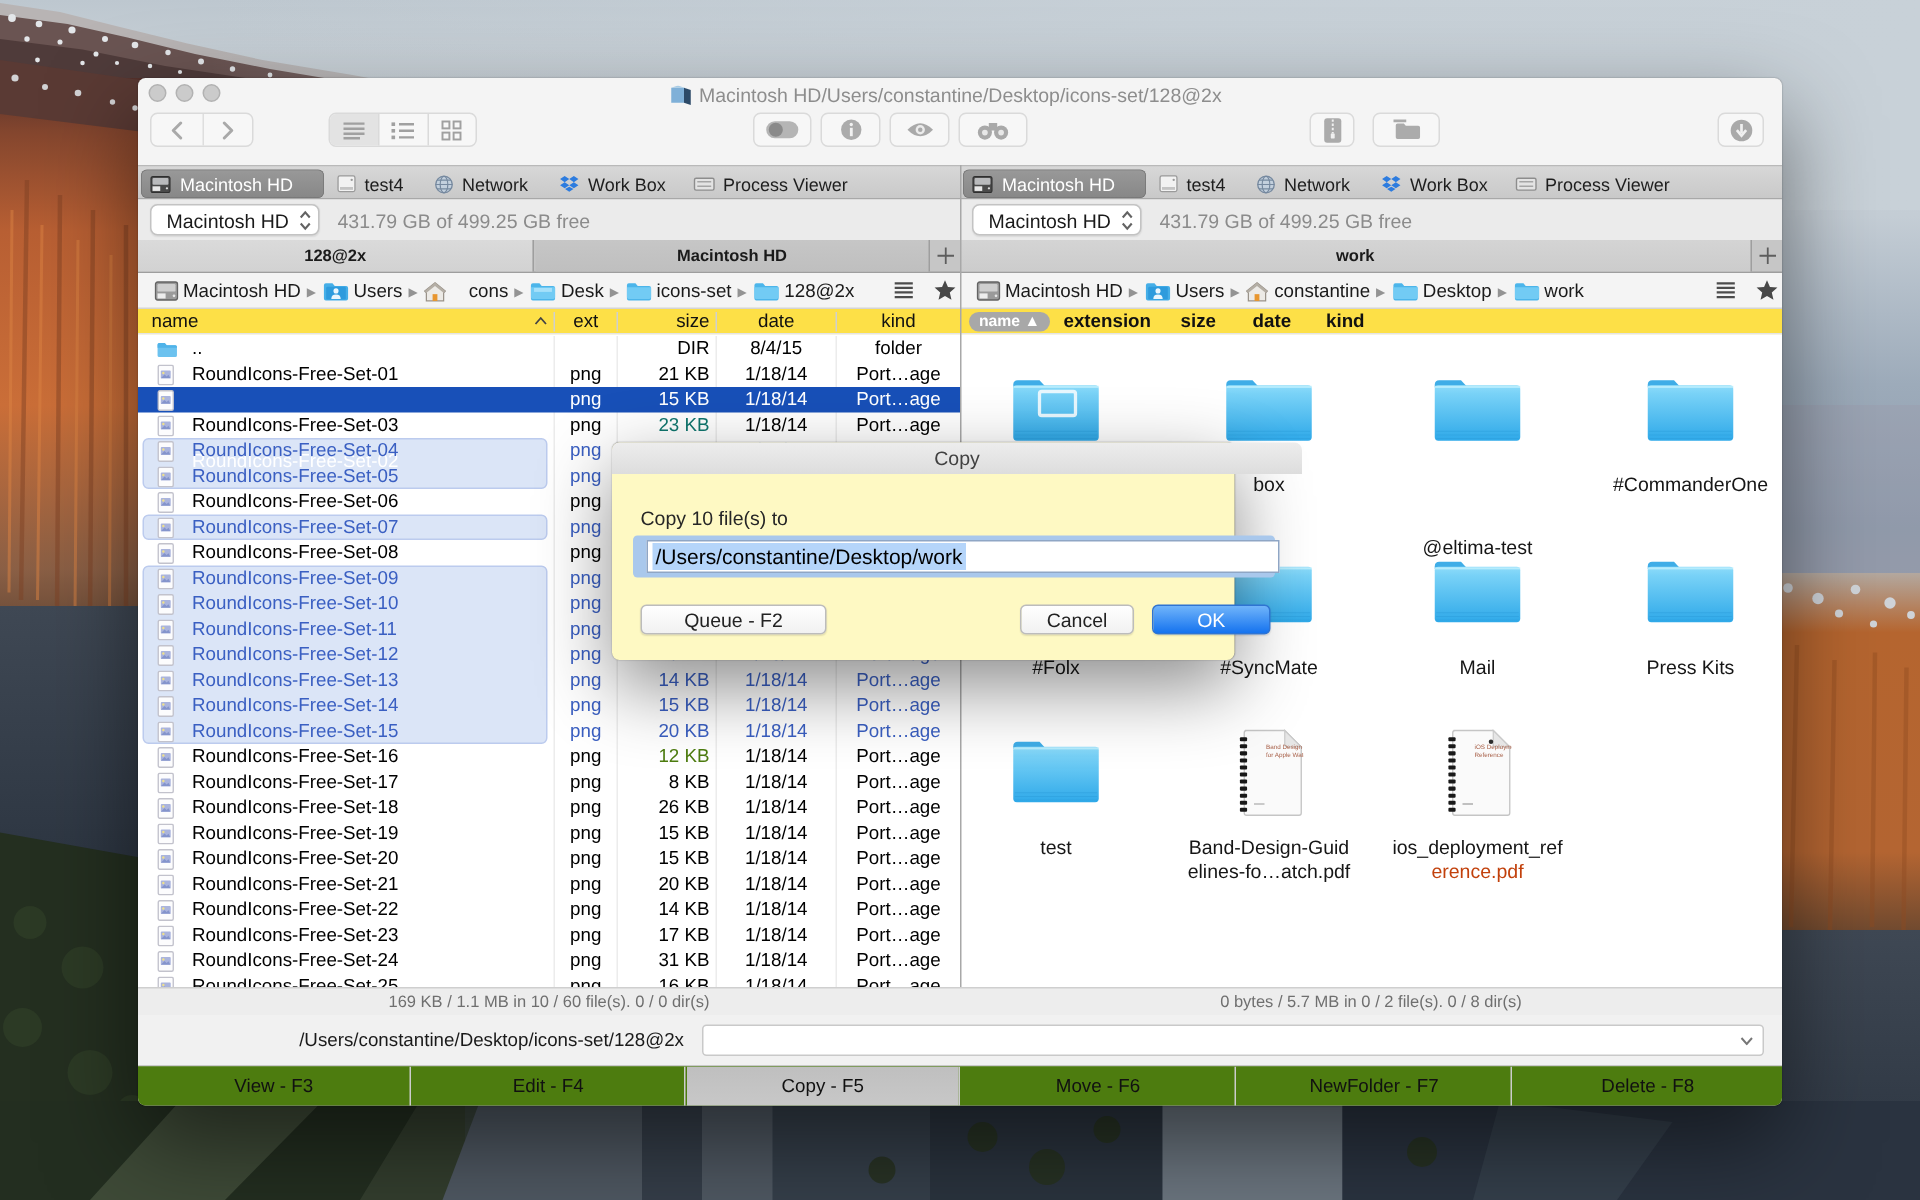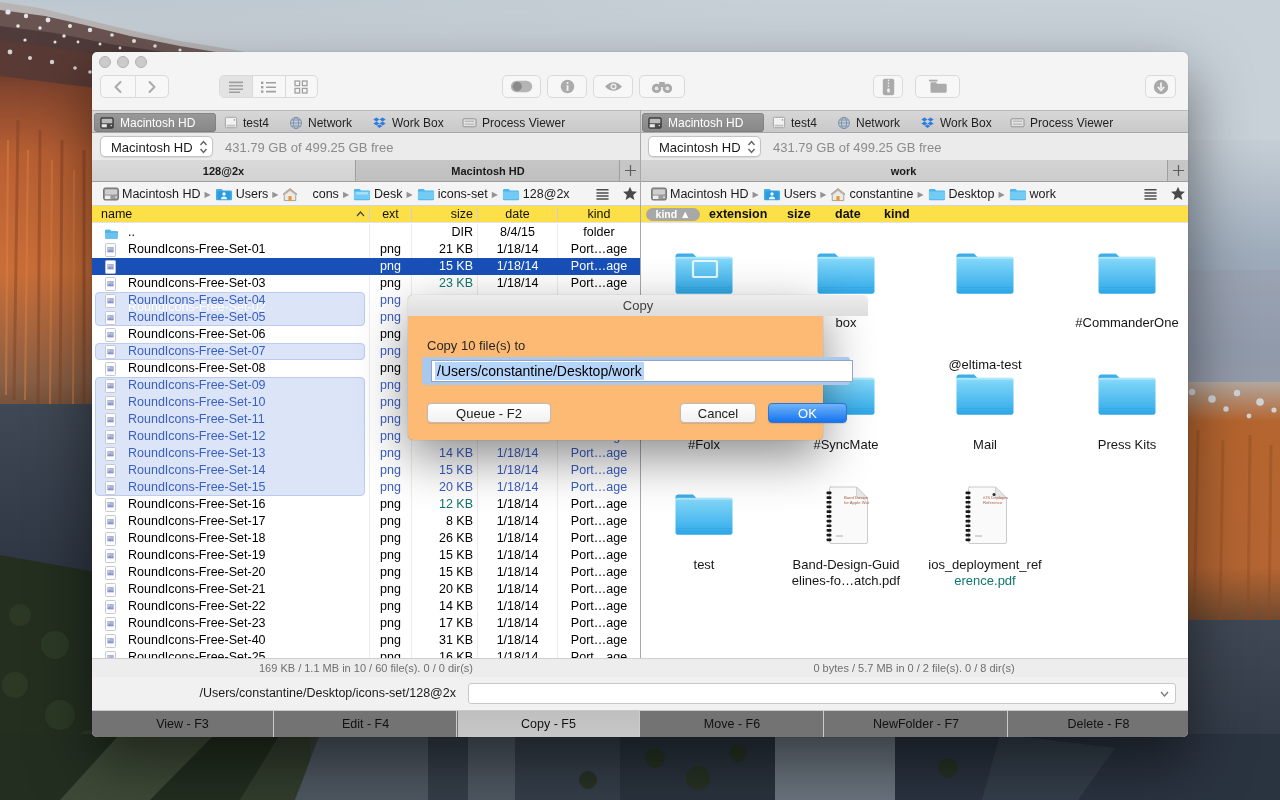--- a/index.html
+++ b/index.html
@@ -148,20 +148,30 @@
       <circle cx="738" cy="753" r="9"></circle>
       <circle cx="948" cy="768" r="10"></circle>
       <circle cx="588" cy="780" r="9"></circle>
     </g>
 </svg>
 
 <div id="win">
   <div class="tl" style="left:7px;"></div>
     <div class="tl" style="left:25px;"></div>
     <div class="tl" style="left:43px;"></div>
+  <div style="position:absolute;left:355px;top:3px;height:17px;display:flex;align-items:center;gap:5px;">
+      <span style="display:inline-flex;">
+        <svg width="14" height="13" viewBox="0 0 14 13">
+          <rect x="0.5" y="1.5" width="8.5" height="10" fill="#7fb0d8"></rect>
+          <path d="M9 1.5 L13.5 3 L13.5 13 L9 11.5 Z" fill="#2c4a68"></path>
+          <path d="M0.5 1.5 L5 0 L13.5 3 L9 1.5 Z" fill="#a8cbe4"></path>
+        </svg>
+      </span>
+      <span style="font-size:13px;color:#8d8d8d;white-space:nowrap;">Macintosh HD/Users/constantine/Desktop/icons-set/128@2x</span>
+    </div>
   <div class="tbtn" style="left:8px;width:69px;padding:0;">
       <span style="width:34px;display:flex;align-items:center;justify-content:center;">
         <svg width="12" height="14" viewBox="0 0 12 14">
           <path d="M8.5 2 L3.5 7 L8.5 12" fill="none" stroke="#a9a9a9" stroke-width="2" stroke-linecap="round" stroke-linejoin="round"></path>
         </svg>
       </span>
       <span style="width:1px;height:21px;background:#dedede;"></span>
       <span style="width:33px;display:flex;align-items:center;justify-content:center;">
         <svg width="12" height="14" viewBox="0 0 12 14">
           <path d="M3.5 2 L8.5 7 L3.5 12" fill="none" stroke="#a9a9a9" stroke-width="2" stroke-linecap="round" stroke-linejoin="round"></path>
@@ -600,21 +610,21 @@
 </div>
 <div style="position:absolute;left:0;top:273px;width:548px;height:17px;">
 <span style="position:absolute;left:12px;top:2px;"><svg width="13" height="14" viewBox="0 0 13 14">
               <rect x="1.5" y="0.5" width="10" height="13" rx="1" fill="#fcfcfd" stroke="#c2c2cc" stroke-width="0.9"></rect>
               <rect x="3.2" y="4" width="6.6" height="5.4" rx="0.6" fill="#aab4dd"></rect>
               <circle cx="4.9" cy="5.7" r="0.8" fill="#efe08c"></circle>
               <path d="M3.4 9 L5.7 6.6 L7.1 8 L8.3 6.9 L9.5 9 Z" fill="#8494cc"></path>
             </svg></span>
 <span style="position:absolute;left:36px;top:1px;font-size:12.5px;color:#000;white-space:nowrap;">RoundIcons-Free-Set-16</span>
 <span style="position:absolute;left:278px;width:41px;top:1px;text-align:center;font-size:12.5px;color:#000;">png</span>
-<span style="position:absolute;left:300px;width:81px;top:1px;text-align:right;font-size:12.5px;color:#0f766e;">12 KB</span>
+<span style="position:absolute;left:300px;width:81px;top:1px;text-align:right;font-size:12.5px;color:#4d7c0f;">12 KB</span>
 <span style="position:absolute;left:386px;width:79px;top:1px;text-align:center;font-size:12.5px;color:#000;">1/18/14</span>
 <span style="position:absolute;left:466px;width:82px;top:1px;text-align:center;font-size:12.5px;color:#000;">Port…age</span>
 </div>
 <div style="position:absolute;left:0;top:290px;width:548px;height:17px;">
 <span style="position:absolute;left:12px;top:2px;"><svg width="13" height="14" viewBox="0 0 13 14">
               <rect x="1.5" y="0.5" width="10" height="13" rx="1" fill="#fcfcfd" stroke="#c2c2cc" stroke-width="0.9"></rect>
               <rect x="3.2" y="4" width="6.6" height="5.4" rx="0.6" fill="#aab4dd"></rect>
               <circle cx="4.9" cy="5.7" r="0.8" fill="#efe08c"></circle>
               <path d="M3.4 9 L5.7 6.6 L7.1 8 L8.3 6.9 L9.5 9 Z" fill="#8494cc"></path>
             </svg></span>
@@ -702,21 +712,21 @@
 <span style="position:absolute;left:386px;width:79px;top:1px;text-align:center;font-size:12.5px;color:#000;">1/18/14</span>
 <span style="position:absolute;left:466px;width:82px;top:1px;text-align:center;font-size:12.5px;color:#000;">Port…age</span>
 </div>
 <div style="position:absolute;left:0;top:409px;width:548px;height:17px;">
 <span style="position:absolute;left:12px;top:2px;"><svg width="13" height="14" viewBox="0 0 13 14">
               <rect x="1.5" y="0.5" width="10" height="13" rx="1" fill="#fcfcfd" stroke="#c2c2cc" stroke-width="0.9"></rect>
               <rect x="3.2" y="4" width="6.6" height="5.4" rx="0.6" fill="#aab4dd"></rect>
               <circle cx="4.9" cy="5.7" r="0.8" fill="#efe08c"></circle>
               <path d="M3.4 9 L5.7 6.6 L7.1 8 L8.3 6.9 L9.5 9 Z" fill="#8494cc"></path>
             </svg></span>
-<span style="position:absolute;left:36px;top:1px;font-size:12.5px;color:#000;white-space:nowrap;">RoundIcons-Free-Set-40</span>
+<span style="position:absolute;left:36px;top:1px;font-size:12.5px;color:#000;white-space:nowrap;">RoundIcons-Free-Set-24</span>
 <span style="position:absolute;left:278px;width:41px;top:1px;text-align:center;font-size:12.5px;color:#000;">png</span>
 <span style="position:absolute;left:300px;width:81px;top:1px;text-align:right;font-size:12.5px;color:#000;">31 KB</span>
 <span style="position:absolute;left:386px;width:79px;top:1px;text-align:center;font-size:12.5px;color:#000;">1/18/14</span>
 <span style="position:absolute;left:466px;width:82px;top:1px;text-align:center;font-size:12.5px;color:#000;">Port…age</span>
 </div>
 <div style="position:absolute;left:0;top:426px;width:548px;height:17px;">
 <span style="position:absolute;left:12px;top:2px;"><svg width="13" height="14" viewBox="0 0 13 14">
               <rect x="1.5" y="0.5" width="10" height="13" rx="1" fill="#fcfcfd" stroke="#c2c2cc" stroke-width="0.9"></rect>
               <rect x="3.2" y="4" width="6.6" height="5.4" rx="0.6" fill="#aab4dd"></rect>
               <circle cx="4.9" cy="5.7" r="0.8" fill="#efe08c"></circle>
@@ -839,21 +849,21 @@
           </span>
         </div>
       <span style="position:absolute;left:503px;top:5px;"><svg width="15" height="13" viewBox="0 0 16 14">
             <path d="M1.5 2 h13 M1.5 5.3 h13 M1.5 8.6 h13 M1.5 11.9 h13" stroke="#4c4c4c" stroke-width="1.6"></path>
           </svg></span>
       <span style="position:absolute;left:530px;top:4px;"><svg width="16" height="15" viewBox="0 0 17 16">
             <path d="M8.5 0.8 L10.6 5.6 L15.9 6.1 L11.9 9.6 L13.1 14.8 L8.5 12 L3.9 14.8 L5.1 9.6 L1.1 6.1 L6.4 5.6 Z" fill="#484848"></path>
           </svg></span>
     </div>
     <div class="hdr">
-        <span style="position:absolute;left:6px;top:1.5px;width:54px;height:13px;background:#a8a8a8;border-radius:7px;text-align:center;font-size:10.5px;font-weight:bold;color:#fff;line-height:13px;">kind ▲</span>
+        <span style="position:absolute;left:6px;top:1.5px;width:54px;height:13px;background:#a8a8a8;border-radius:7px;text-align:center;font-size:10.5px;font-weight:bold;color:#fff;line-height:13px;">name ▲</span>
 <span style="position:absolute;left:69px;top:1px;font-size:12.5px;font-weight:bold;color:#111;">extension</span>
 <span style="position:absolute;left:147px;top:1px;font-size:12.5px;font-weight:bold;color:#111;">size</span>
 <span style="position:absolute;left:195px;top:1px;font-size:12.5px;font-weight:bold;color:#111;">date</span>
 <span style="position:absolute;left:244px;top:1px;font-size:12.5px;font-weight:bold;color:#111;">kind</span>
       </div>
     <div style="position:absolute;left:0;top:171px;width:548px;height:435px;background:#fff;overflow:hidden;">
         <div style="position:absolute;left:33px;top:27px;"><svg width="62" height="47" viewBox="0 0 62 47">
 <defs>
               <linearGradient id="fga" x1="0" y1="0" x2="0" y2="1">
                 <stop offset="0" stop-color="#8edcfa"></stop>
@@ -1013,48 +1023,48 @@
             <rect x="3.6" y="38.4" width="4.8" height="2.7" rx="0.7" fill="#191919"></rect>
             <rect x="3.6" y="43.1" width="4.8" height="2.7" rx="0.7" fill="#191919"></rect>
             <rect x="3.6" y="47.800000000000004" width="4.8" height="2.7" rx="0.7" fill="#191919"></rect>
             <rect x="3.6" y="52.5" width="4.8" height="2.7" rx="0.7" fill="#191919"></rect>
             <text x="21" y="13" font-size="4.2" fill="#a86048">iOS Deployment</text>
             <text x="21" y="18.4" font-size="4.2" fill="#a86048">Reference</text>
             <circle cx="32" cy="8.5" r="1.5" fill="#2b2b2b"></circle>
 <path d="M13 50 h7" stroke="#9a9a9a" stroke-width="0.8"></path>
 </svg></div>
 <div style="position:absolute;left:240px;top:334px;width:210px;text-align:center;font-size:13px;color:#161616;">ios_deployment_ref</div>
-<div style="position:absolute;left:240px;top:350px;width:210px;text-align:center;font-size:13px;color:#0f766e;">erence.pdf</div>
+<div style="position:absolute;left:240px;top:350px;width:210px;text-align:center;font-size:13px;color:#c2410c;">erence.pdf</div>
       </div>
     </div>
   <div style="position:absolute;left:548px;top:58px;width:1px;height:548px;background:#a8a8a8;"></div>
 
   <div style="position:absolute;left:0;top:606px;width:1096px;height:19px;background:#ededed;border-top:1px solid #cfcfcf;">
     <span style="position:absolute;left:0;width:548px;top:3px;text-align:center;font-size:11px;color:#6f6f6f;">169 KB / 1.1 MB in 10 / 60 file(s). 0 / 0 dir(s)</span>
     <span style="position:absolute;left:548px;width:548px;top:3px;text-align:center;font-size:11px;color:#6f6f6f;">0 bytes / 5.7 MB in 0 / 2 file(s). 0 / 8 dir(s)</span>
   </div>
   <div style="position:absolute;left:0;top:625px;width:1096px;height:33px;background:#f1f1f1;">
     <span style="position:absolute;left:0;width:364px;top:9px;text-align:right;font-size:12.5px;color:#1a1a1a;">/Users/constantine/Desktop/icons-set/128@2x</span>
     <div style="position:absolute;left:376px;top:6px;width:708px;height:21px;background:#fff;border:1px solid #c9c9c9;border-radius:3px;">
       <svg style="position:absolute;right:6px;top:7px;" width="9" height="6" viewBox="0 0 9 6">
           <path d="M1 1 L4.5 5 L8 1" fill="none" stroke="#777" stroke-width="1.3"></path>
         </svg>
     </div>
   </div>
-  <div style="position:absolute;left:0;top:658px;width:1096px;height:27px;background:#737373;border-top:1px solid #c9c9c9;border-radius:0 0 5px 5px;overflow:hidden;">
+  <div style="position:absolute;left:0;top:658px;width:1096px;height:27px;background:#4d7c0f;border-top:1px solid #c9c9c9;border-radius:0 0 5px 5px;overflow:hidden;">
     <div class="fnb" style="left:0;width:182px;"><span>View - F3</span></div>
     <div class="fnb" style="left:183px;width:182px;"><span>Edit - F4</span></div>
     <div class="fnb" style="left:366px;width:182px;background:linear-gradient(180deg,#bfbfbf,#c8c8c8);"><span>Copy - F5</span></div>
     <div class="fnb" style="left:549px;width:183px;"><span>Move - F6</span></div>
     <div class="fnb" style="left:733px;width:183px;"><span>NewFolder - F7</span></div>
     <div class="fnb" style="left:917px;width:179px;border-right:none;"><span>Delete - F8</span></div>
   </div>
 </div>
 
-<div style="position:absolute;left:408px;top:295px;width:415px;height:145px;background:#fdba74;border-radius:5px;box-shadow:0 18px 50px rgba(0,0,0,0.45), 0 0 1px rgba(0,0,0,0.4);">
+<div style="position:absolute;left:408px;top:295px;width:415px;height:145px;background:#fef9c3;border-radius:5px;box-shadow:0 18px 50px rgba(0,0,0,0.45), 0 0 1px rgba(0,0,0,0.4);">
   <div style="position:absolute;left:0;top:0;width:460px;height:21px;background:linear-gradient(180deg,#ededed,#dddddd);border-radius:5px 5px 0 0;text-align:center;"><span style="font-size:13px;color:#414141;line-height:22px;">Copy</span></div>
   <div style="position:absolute;left:19px;top:43px;font-size:13px;color:#262626;">Copy 10 file(s) to</div>
   <div style="position:absolute;left:14px;top:62px;width:428px;height:28px;background:#a9c8ec;border-radius:3px;"></div>
   <div style="position:absolute;left:23px;top:65px;width:422px;height:22px;background:#fff;border:1px solid #8fa6c5;text-decoration:underline;">
     <span style="position:absolute;left:3px;top:1px;height:18px;line-height:18px;font-size:14px;color:#000;background:#b5d5fa;padding:0 2px;">/Users/constantine/Desktop/work</span>
   </div>
   <div class="btn" style="left:19px;top:108px;width:124px;"><span>Queue - F2</span></div>
   <div class="btn" style="left:272px;top:108px;width:76px;"><span>Cancel</span></div>
   <div class="btn" style="left:360px;top:108px;width:79px;background:linear-gradient(180deg,#70b4fa,#1573ef);border:1px solid #2f74d2;"><span style="color:#fff;">OK</span></div>
 </div>

